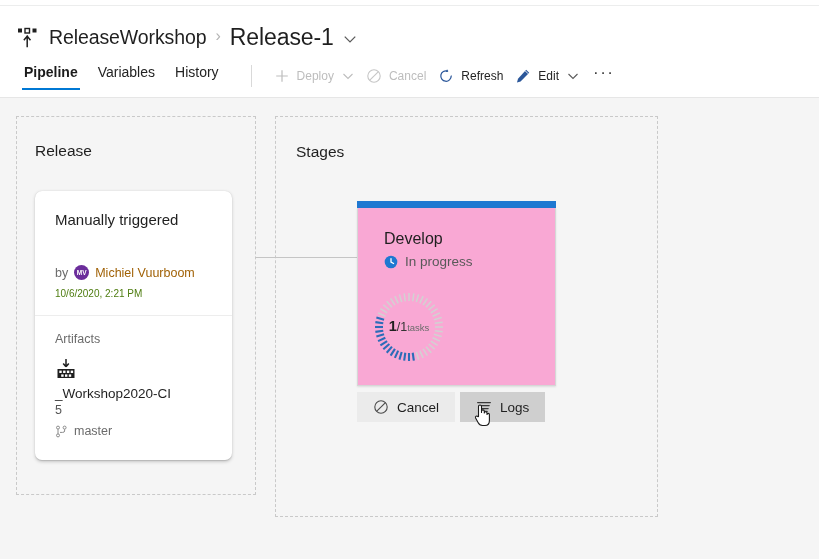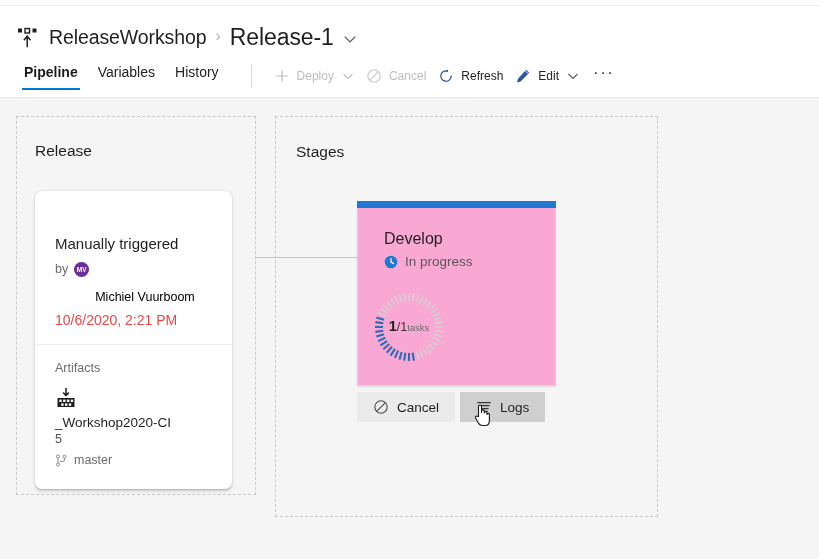--- a/index.html
+++ b/index.html
@@ -218,49 +218,48 @@
   }
   .rc-top {
     padding: 20px 20px 16px 20px;
     border-bottom: 1px solid #ededed;
   }
   .rc-trigger {
     font-size: 15px;
     color: #1f1f1f;
     margin-bottom: 10px;
     white-space: nowrap;
-    margin-top: 24px;
   }
   .rc-by {
     display: flex;
-    align-items: flex-start;
+    align-items: flex-end;
     font-size: 12.5px;
     color: #6b6b6b;
     margin-bottom: 8px;
     white-space: nowrap;
   }
   .rc-by-label { margin-right: 6px; }
   .avatar {
     width: 15px; height: 15px;
     border-radius: 50%;
     background: #6b2d9b;
     color: #ffffff;
     font-size: 6.5px;
     font-weight: bold;
     display: flex;
     align-items: center;
     justify-content: center;
     margin-right: 6px;
     flex: none;
     letter-spacing: 0.2px;
   }
-  .rc-author { color: #000000; margin-top: 28px; }
+  .rc-author { color: #a16207; margin-top: 28px; }
   .rc-date {
-    font-size: 14px;
-    color: #ef4444;
+    font-size: 10px;
+    color: #4d7c0f;
     white-space: nowrap;
   }
 
   .rc-bottom {
     padding: 16px 20px 22px 20px;
   }
   .rc-artifacts-label {
     font-size: 12.5px;
     color: #6b6b6b;
     margin-bottom: 12px;

